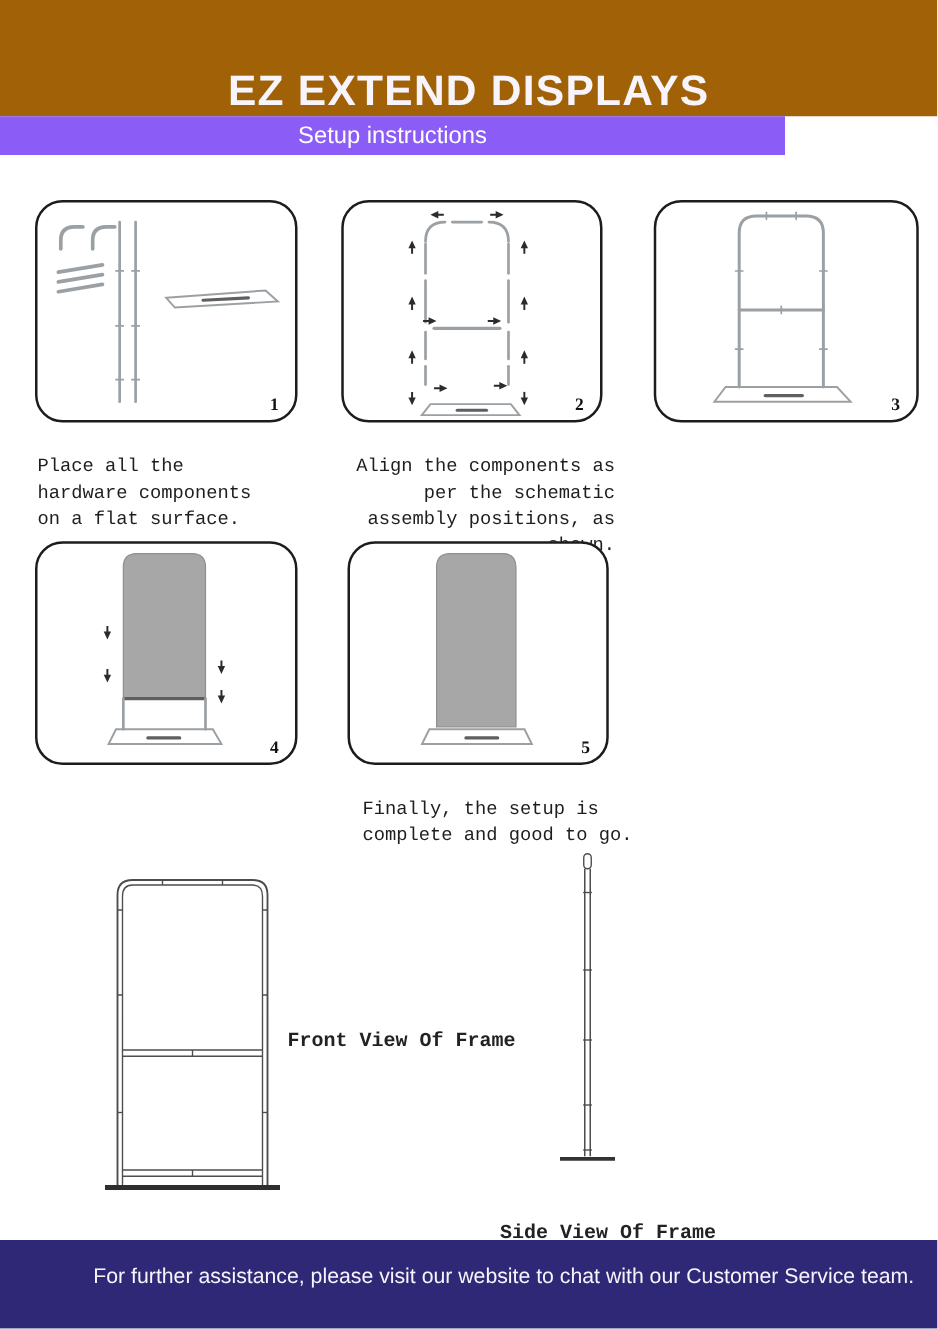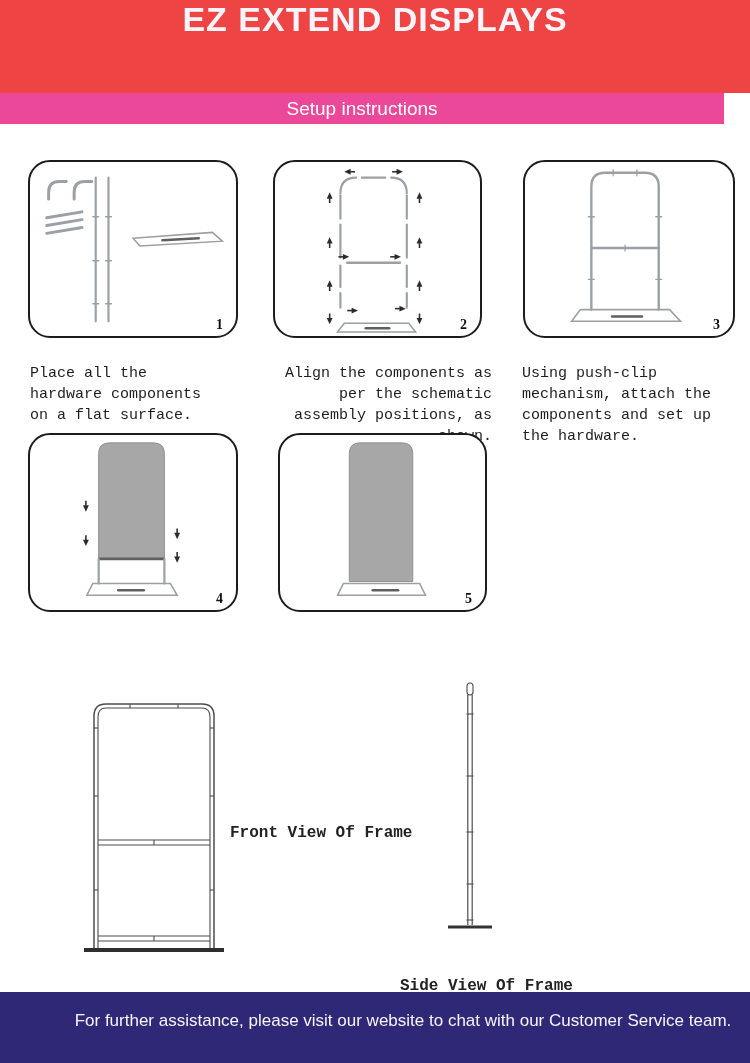--- a/index.html
+++ b/index.html
@@ -1,22 +1,22 @@
 <!DOCTYPE html>
 <html><head>
 <meta charset="utf-8">
 <style>
   html,body{margin:0;padding:0;background:#fff;}
   .page{position:relative;width:750px;height:1063px;background:#ffffff;overflow:hidden;
         font-family:"Liberation Sans",sans-serif;}
   
-  .hdr{position:absolute;left:0;top:0;width:750px;height:93px;background:#ef4444;
-       display:flex;align-items:flex-start;justify-content:center;}
+  .hdr{position:absolute;left:0;top:0;width:750px;height:93px;background:#a16207;
+       display:flex;align-items:flex-end;justify-content:center;}
   .hdr h1{margin:0;color:#f7f5fb;font-size:34px;font-weight:600;letter-spacing:1px;}
-  .subbar{position:absolute;left:0;top:93px;width:724px;height:31px;background:#ec4899;
+  .subbar{position:absolute;left:0;top:93px;width:628px;height:31px;background:#8b5cf6;
           display:flex;align-items:center;justify-content:center;}
   .subbar span{color:#ffffff;font-size:19px;font-weight:400;}
   
   .panel{position:absolute;background:#fff;border:2px solid #1c1c1c;border-radius:22px;}
   .panel svg{position:absolute;left:0;top:0;width:100%;height:100%;}
   .num{position:absolute;right:13px;bottom:3px;font-family:"Liberation Serif",serif;
        font-weight:bold;font-size:14px;color:#111;}
   .p1{left:28px;top:160px;width:206px;height:174px;}
   .p2{left:273px;top:160px;width:205px;height:174px;}
   .p3{left:523px;top:160px;width:208px;height:174px;}
@@ -131,21 +131,20 @@
         <line x1="101" y1="85" x2="101" y2="91" stroke-width="1.3"></line>
         <polygon points="47,163 157,163 146,151 56,151" stroke-width="1.6"></polygon>
         <line x1="88" y1="158" x2="118" y2="158" stroke="#5f5f5f" stroke-width="2.6"></line>
       </g>
     </svg>
     <span class="num">3</span>
   </div>
 
   <p class="cap c1">Place all the hardware components on a flat surface.</p>
   <p class="cap c2">Align the components as per the schematic assembly positions, as shown.</p>
-  <p class="cap c3">Using push-clip mechanism, attach the components and set up the hardware.</p>
 
   <div class="panel p4">
     <svg viewBox="0 0 210 178" preserveAspectRatio="none">
       <defs>
         <g id="arr4">
           <line x1="0" y1="8" x2="0" y2="3" stroke="#2b2b2b" stroke-width="1.6"></line>
           <polygon points="-3,3.5 3,3.5 0,-3" fill="#2b2b2b"></polygon>
         </g>
       </defs>
       <path d="M70,126 L70,19 Q70,8 81,8 L126,8 Q137,8 137,19 L137,126 Z" fill="#a7a7a7" stroke="#8f8f8f" stroke-width="1"></path>
@@ -168,20 +167,21 @@
     <svg viewBox="0 0 210 178" preserveAspectRatio="none">
       <path d="M71,149 L71,19 Q71,8 82,8 L125,8 Q136,8 136,19 L136,149 Z" fill="#a7a7a7" stroke="#8f8f8f" stroke-width="1"></path>
       <g class="lineart">
         <polygon points="59,163 149,163 143,151 65,151" fill="#fff" stroke-width="1.6"></polygon>
         <line x1="95" y1="158" x2="121" y2="158" stroke="#5f5f5f" stroke-width="2.6"></line>
       </g>
     </svg>
     <span class="num">5</span>
   </div>
 
+  <p class="cap c5">Finally, the setup is complete and good to go.</p>
 
   <svg class="frontsvg" viewBox="0 0 140 258">
     <g stroke="#4d4d4d" fill="none">
       <path d="M10,250 L10,18 Q10,6 22,6 L118,6 Q130,6 130,18 L130,250" stroke-width="1.5"></path>
       <path d="M14,250 L14,19 Q14,10 22,10 L118,10 Q126,10 126,19 L126,250" stroke-width="1.1"></path>
       <line x1="14" y1="142" x2="126" y2="142" stroke-width="1.2"></line>
       <line x1="14" y1="147" x2="126" y2="147" stroke-width="1.2"></line>
       <line x1="70" y1="142" x2="70" y2="147" stroke-width="1.1"></line>
       <line x1="14" y1="238" x2="126" y2="238" stroke-width="1.2"></line>
       <line x1="14" y1="243" x2="126" y2="243" stroke-width="1.2"></line>

